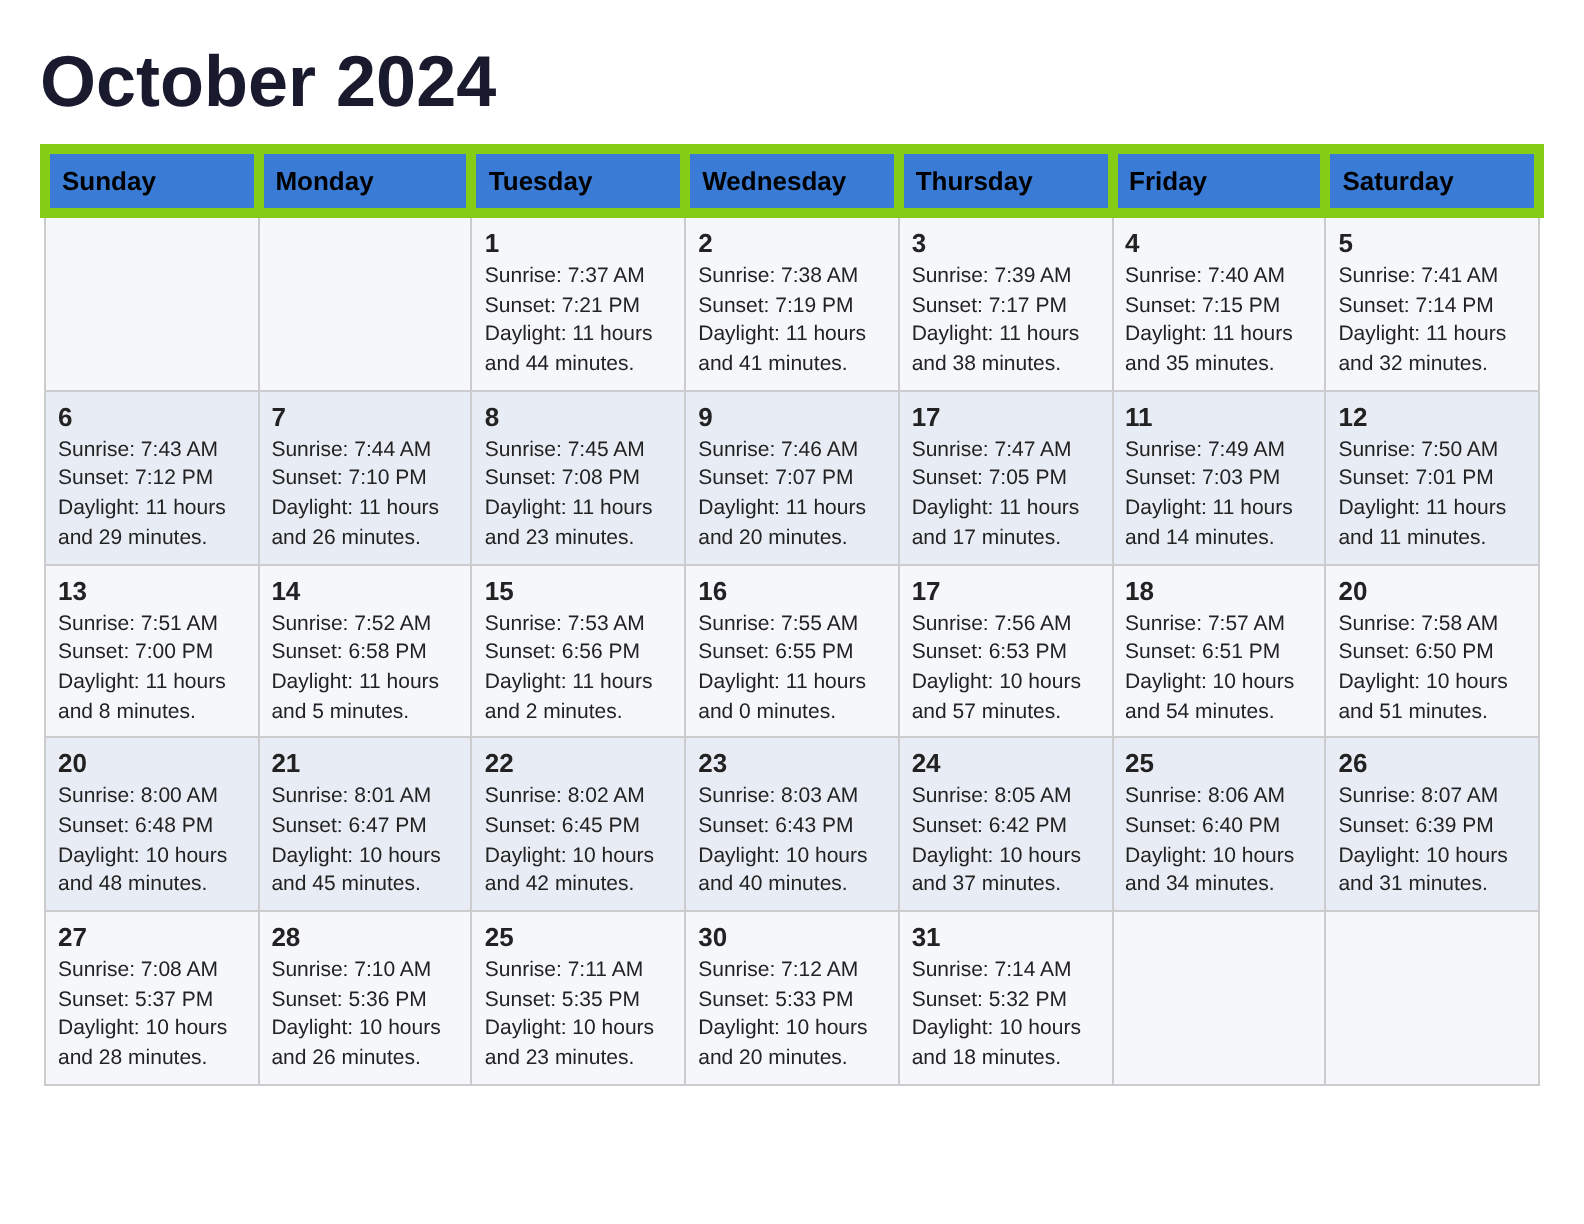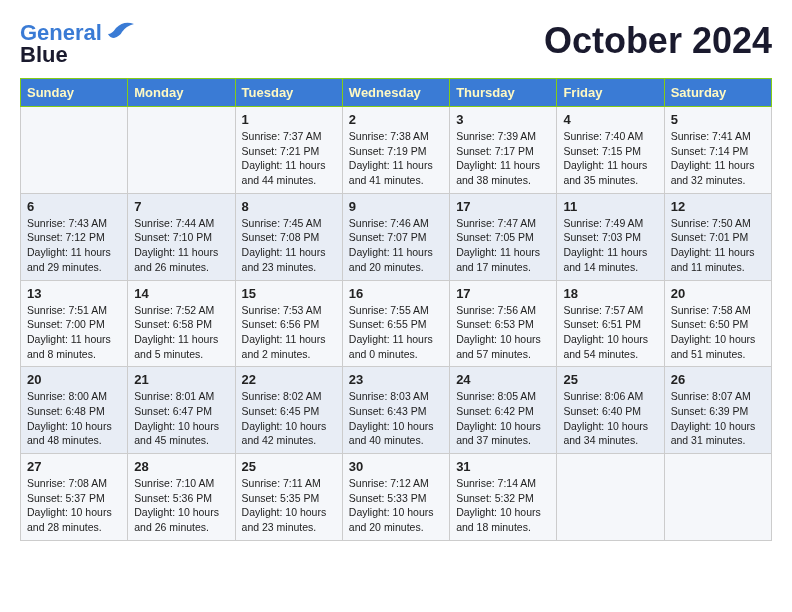--- a/index.html
+++ b/index.html
@@ -33,26 +33,26 @@
       font-size: 16px;
       color: #444;
     }
     table {
       width: 100%;
       border-collapse: collapse;
       table-layout: fixed;
     }
     thead tr th {
       background-color: #3a7bd5;
-      color: #fef9c3;
+      color: #000000;
       font-size: 13px;
       font-weight: bold;
       padding: 6px 6px;
       text-align: left;
-      border: 1px solid #84cc16;
+      border: 5px solid #84cc16;
     }
     tbody tr td {
       border: 1px solid #ccc;
       vertical-align: top;
       padding: 5px 6px;
       font-size: 11px;
       color: #222;
       min-height: 80px;
       height: 85px;
     }
@@ -70,33 +70,20 @@
     }
     .day-info {
       line-height: 1.4;
       font-size: 10.5px;
     }
   </style>
 </head>
 <body>
 
 <div class="header">
-  <div class="logo">
-    <div style="display:flex; align-items:center;">
-      <div style="font-size:22px; font-weight:bold; color:#1a1a2e; line-height:1.1;">
-        <span style="color:#3a7bd5;">General</span>
-      </div>
-      <div style="margin-left:4px;">
-        <svg width="28" height="22" viewBox="0 0 28 22">
-          <path d="M10,8 Q18,0 28,4 Q20,6 16,12 Q14,16 8,18 Q4,18 2,14 Q6,14 10,8Z" fill="#3a7bd5"></path>
-        </svg>
-      </div>
-    </div>
-    <div style="font-size:22px; font-weight:bold; color:#1a1a2e; margin-top:-4px;">Blue</div>
-  </div>
   <div class="title-block">
     <div class="month-title">October 2024</div>
   </div>
 </div>
 
 <table>
   <thead>
     <tr>
     <th>Sunday</th>
         <th>Monday</th>

